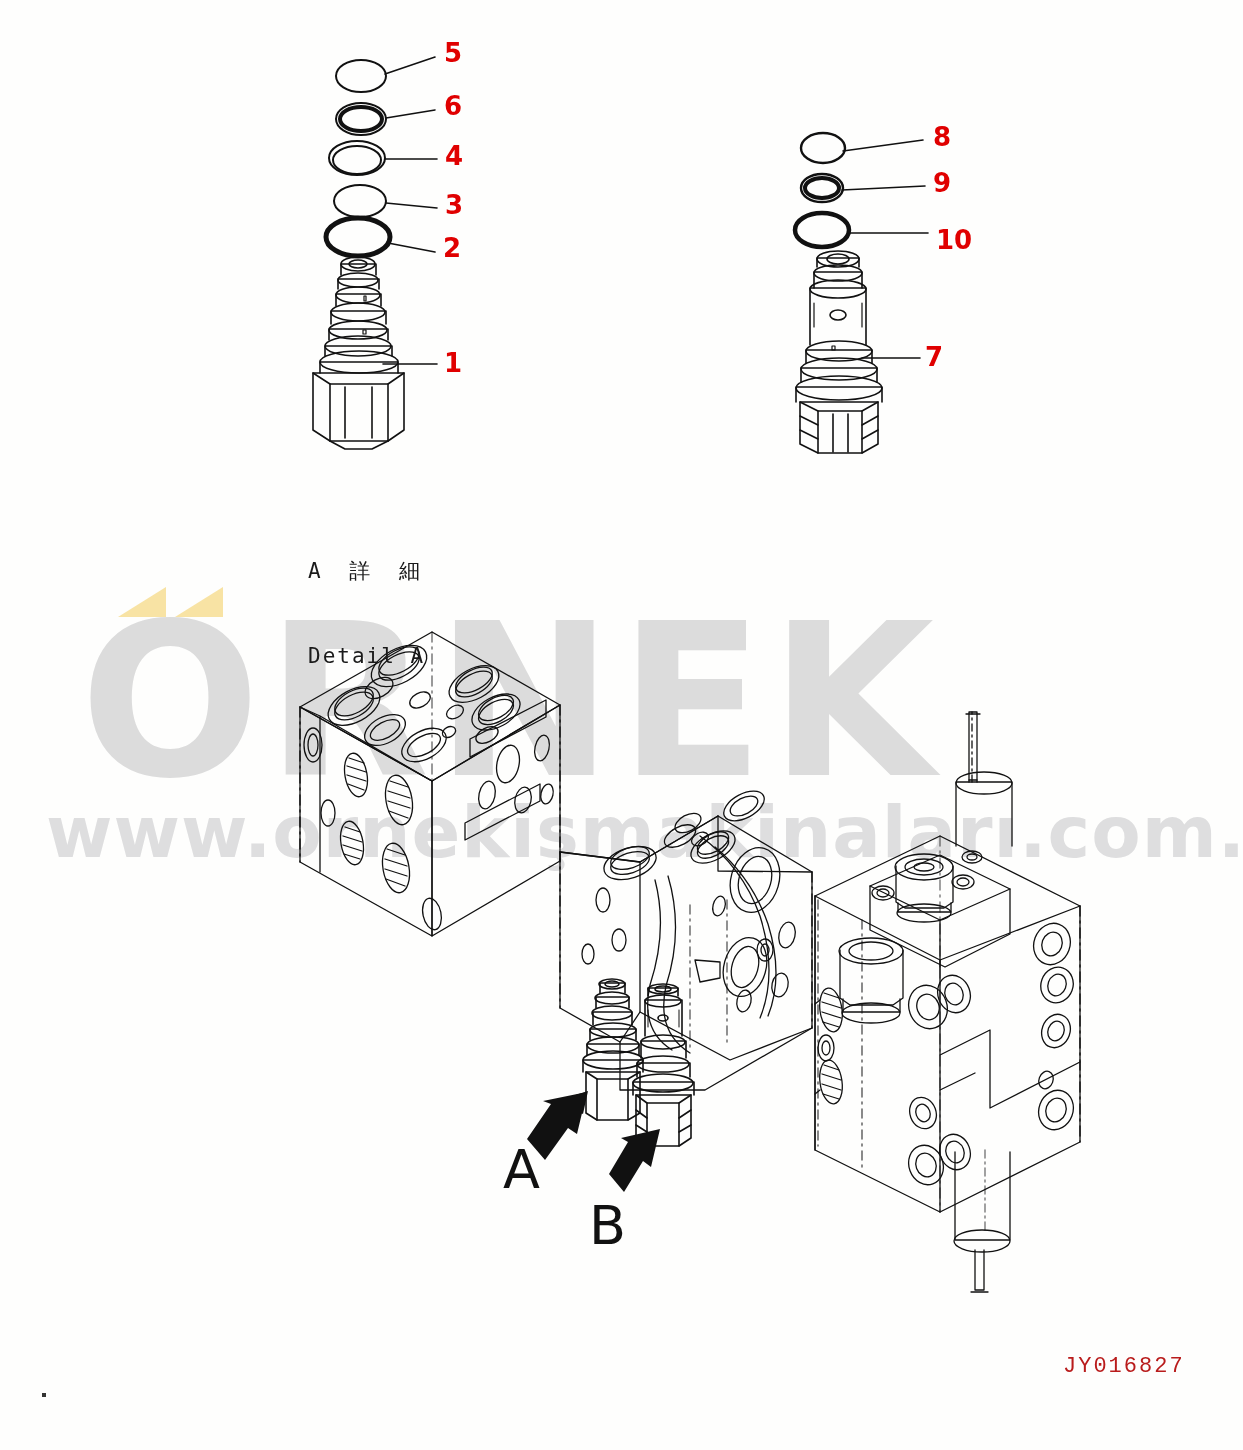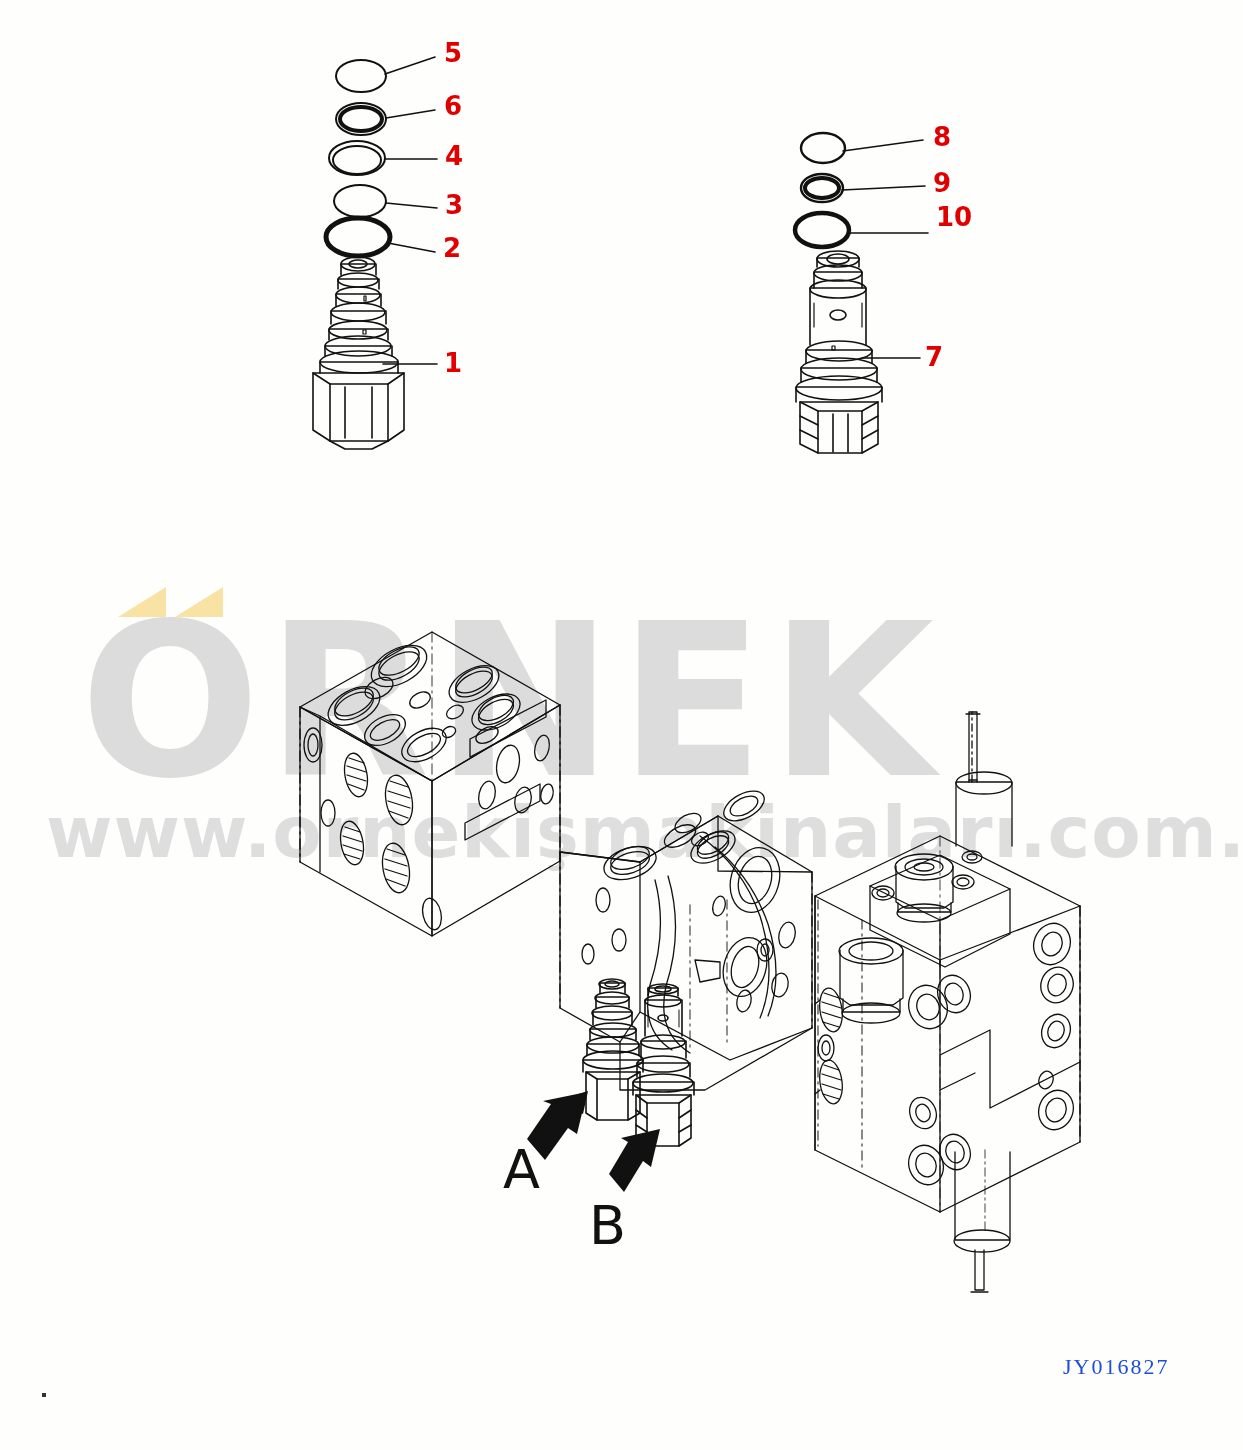--- a/index.html
+++ b/index.html
@@ -97,22 +97,22 @@
     position: absolute;
     z-index: 4;
     color: #111111;
     font-family: "DejaVu Sans", sans-serif;
     font-size: 54px;
     line-height: 1;
   }
   .drawing-no {
     position: absolute;
     z-index: 4;
-    color: #1d4ed8;
-    font-family: Liberation Serif, serif;
+    color: #b91c1c;
+    font-family: Liberation Mono, monospace;
     font-size: 22px;
     letter-spacing: 2px;
     white-space: nowrap;
   }
   .corner-dot {
     position: absolute;
     z-index: 4;
     width: 4px; height: 4px;
     background: #333;
   }
@@ -496,23 +496,27 @@
 
   <div class="part-num" style="left: 444px; top: 40px; color: rgb(224, 0, 0);">5</div>
   <div class="part-num" style="left: 444px; top: 93px; color: rgb(224, 0, 0);">6</div>
   <div class="part-num" style="left: 445px; top: 143px; color: rgb(224, 0, 0);">4</div>
   <div class="part-num" style="left: 445px; top: 192px; color: rgb(224, 0, 0);">3</div>
   <div class="part-num" style="left: 443px; top: 235px; color: rgb(224, 0, 0);">2</div>
   <div class="part-num" style="left: 444px; top: 350px; color: rgb(224, 0, 0);">1</div>
 
   <div class="part-num" style="left: 933px; top: 124px; color: rgb(224, 0, 0);">8</div>
   <div class="part-num" style="left: 933px; top: 170px; color: rgb(224, 0, 0);">9</div>
-  <div class="part-num" style="left: 936px; top: 204px; color: rgb(224, 0, 0);">10</div>
+  <div class="part-num" style="left: 936px; top: 227px; color: rgb(224, 0, 0);">10</div>
   <div class="part-num" style="left: 925px; top: 344px; color: rgb(224, 0, 0);">7</div>
 
+  <div class="caption" style="left:308px; top:500px;">
+    <span class="jp">A 詳 細</span>
+    <span class="en">Detail A</span>
+  </div>
 
   <div class="callout-letter" style="left:503px; top:1143px;">A</div>
   <div class="callout-letter" style="left:589px; top:1199px;">B</div>
 
   <div class="drawing-no" style="left:1063px; top:1354px;">JY016827</div>
 
   <div class="corner-dot" style="left:42px; top:1393px;"></div>
 
 </div>
 

